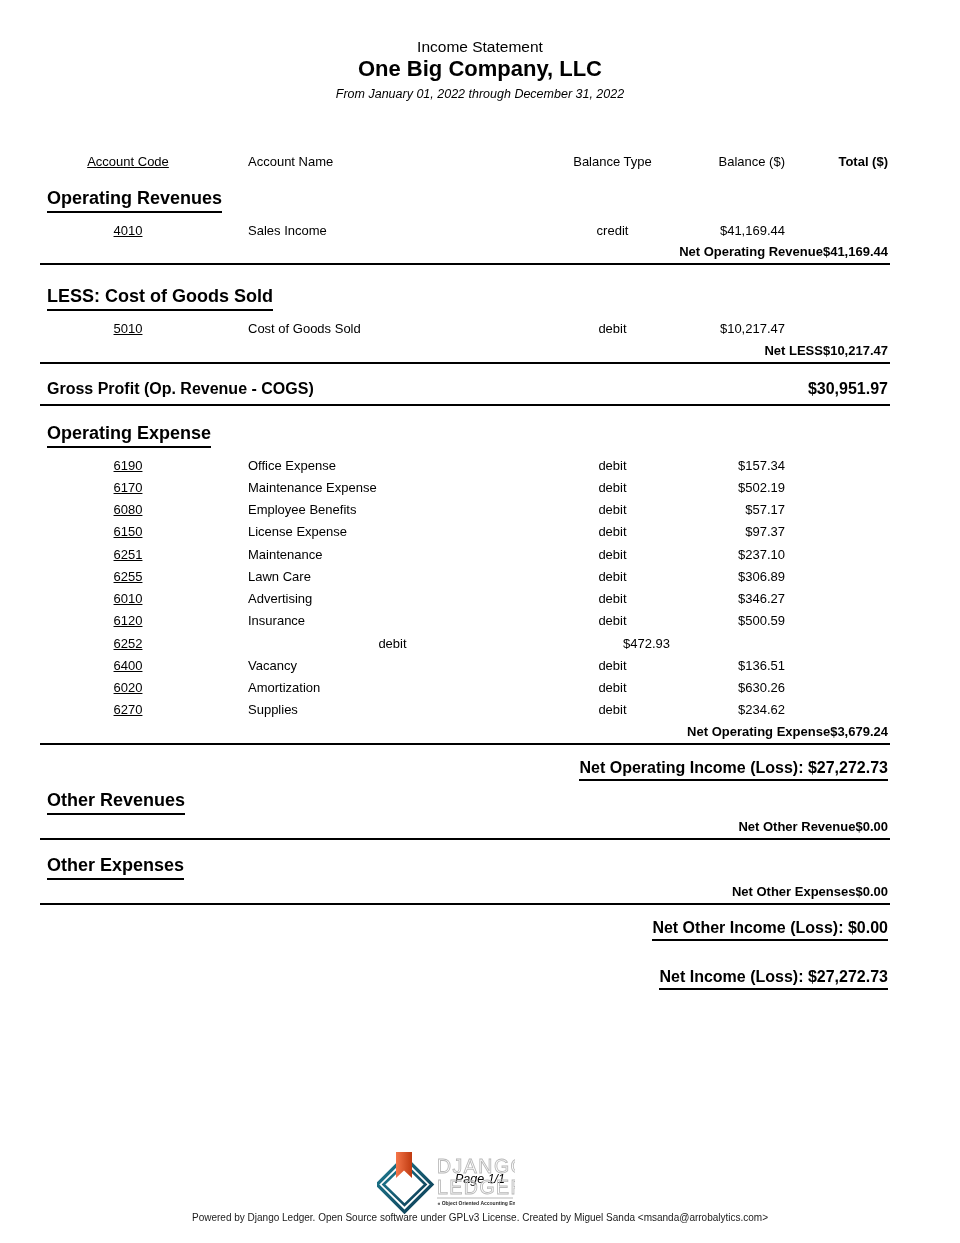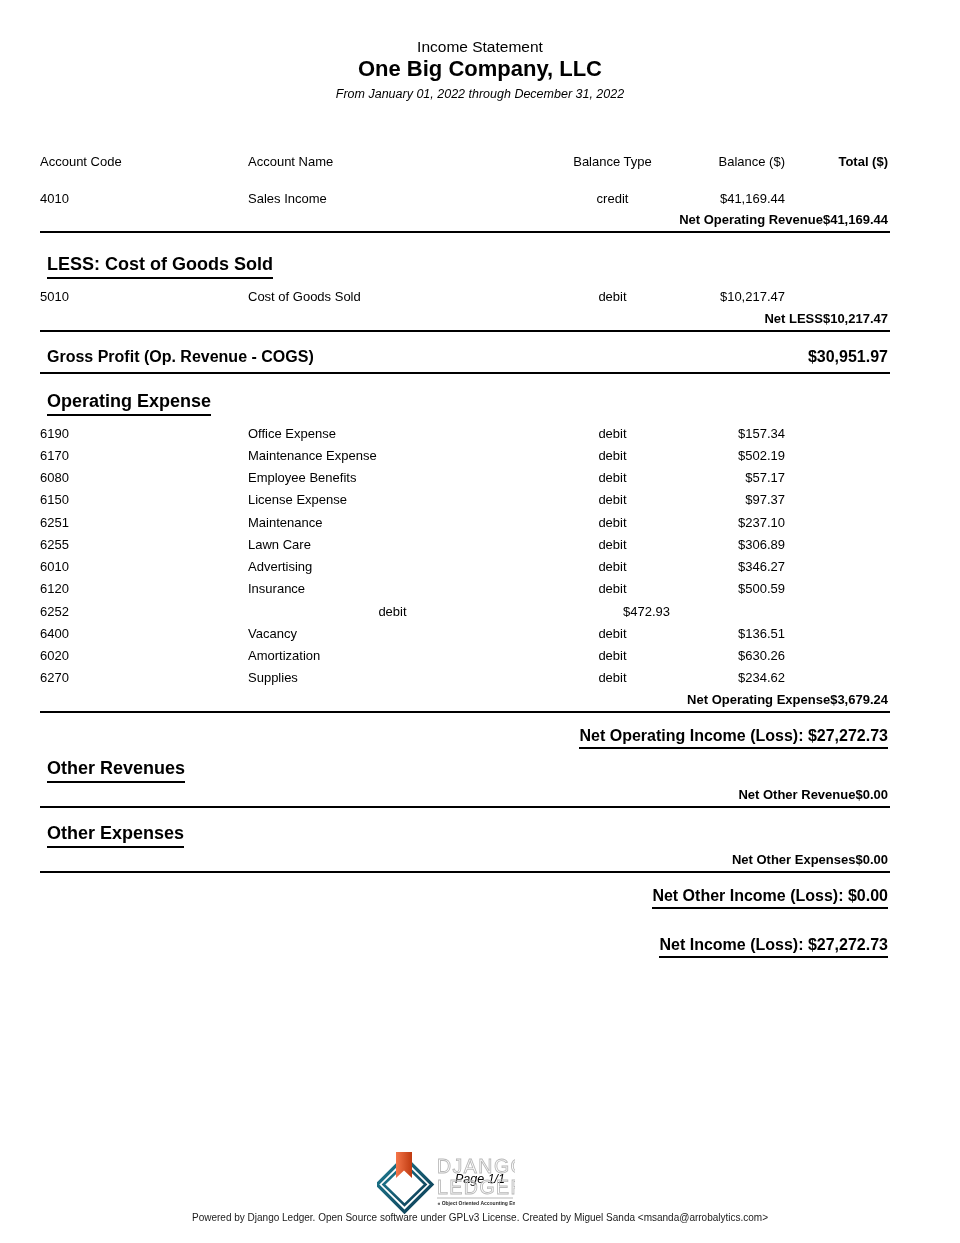--- a/index.html
+++ b/index.html
@@ -14,21 +14,21 @@
   
   .doc-header { padding-top:38px; text-align:center; }
   .report-type { font-size:15.5px; line-height:18px; }
   .company-name { font-size:22px; font-weight:bold; line-height:26px; }
   .period { font-size:12.5px; font-style:italic; line-height:15px; margin-top:5px; }
 
   
   .content { width:850px; margin-left:40px; }
 
   .row { display:grid; grid-template-columns:190px 325px 115px 115px 105px; }
-  .cell.c0 { padding-right:14px; }
+  .cell.c0 { text-align:center; padding-right:14px;text-decoration:underline; }
   .cell.c1 { text-align:left; padding-left:18px; }
   .cell.c2 { text-align:center; }
   .cell.c3 { text-align:right; }
   .cell.c4 { text-align:right; padding-right:2px; }
   .cell.bold { font-weight:bold; }
 
   .table-columns { margin-top:52px; font-size:13px; line-height:15px; }
 
   .statement-section { margin-top:19px; }
   .sec-1 { margin-top:21px; }
@@ -79,20 +79,21 @@
   <div class="content">
     <div class="row table-columns">
         <div class="cell c0">Account Code</div>
         <div class="cell c1">Account Name</div>
         <div class="cell c2">Balance Type</div>
         <div class="cell c3">Balance ($)</div>
         <div class="cell c4 bold">Total ($)</div>
       </div>
     <div>
         <section class="statement-section sec-0">
+          <div class="section-heading"><span class="heading-text">Operating Revenues</span></div>
           <div class="rows">
             <div class="row data-row">
               <div class="cell c0">4010</div>
               <div class="cell c1">Sales Income</div>
               <div class="cell c2">credit</div>
               <div class="cell c3">$41,169.44</div>
               <div class="cell c4"></div>
             </div>
           </div>
           <div class="net-row">

